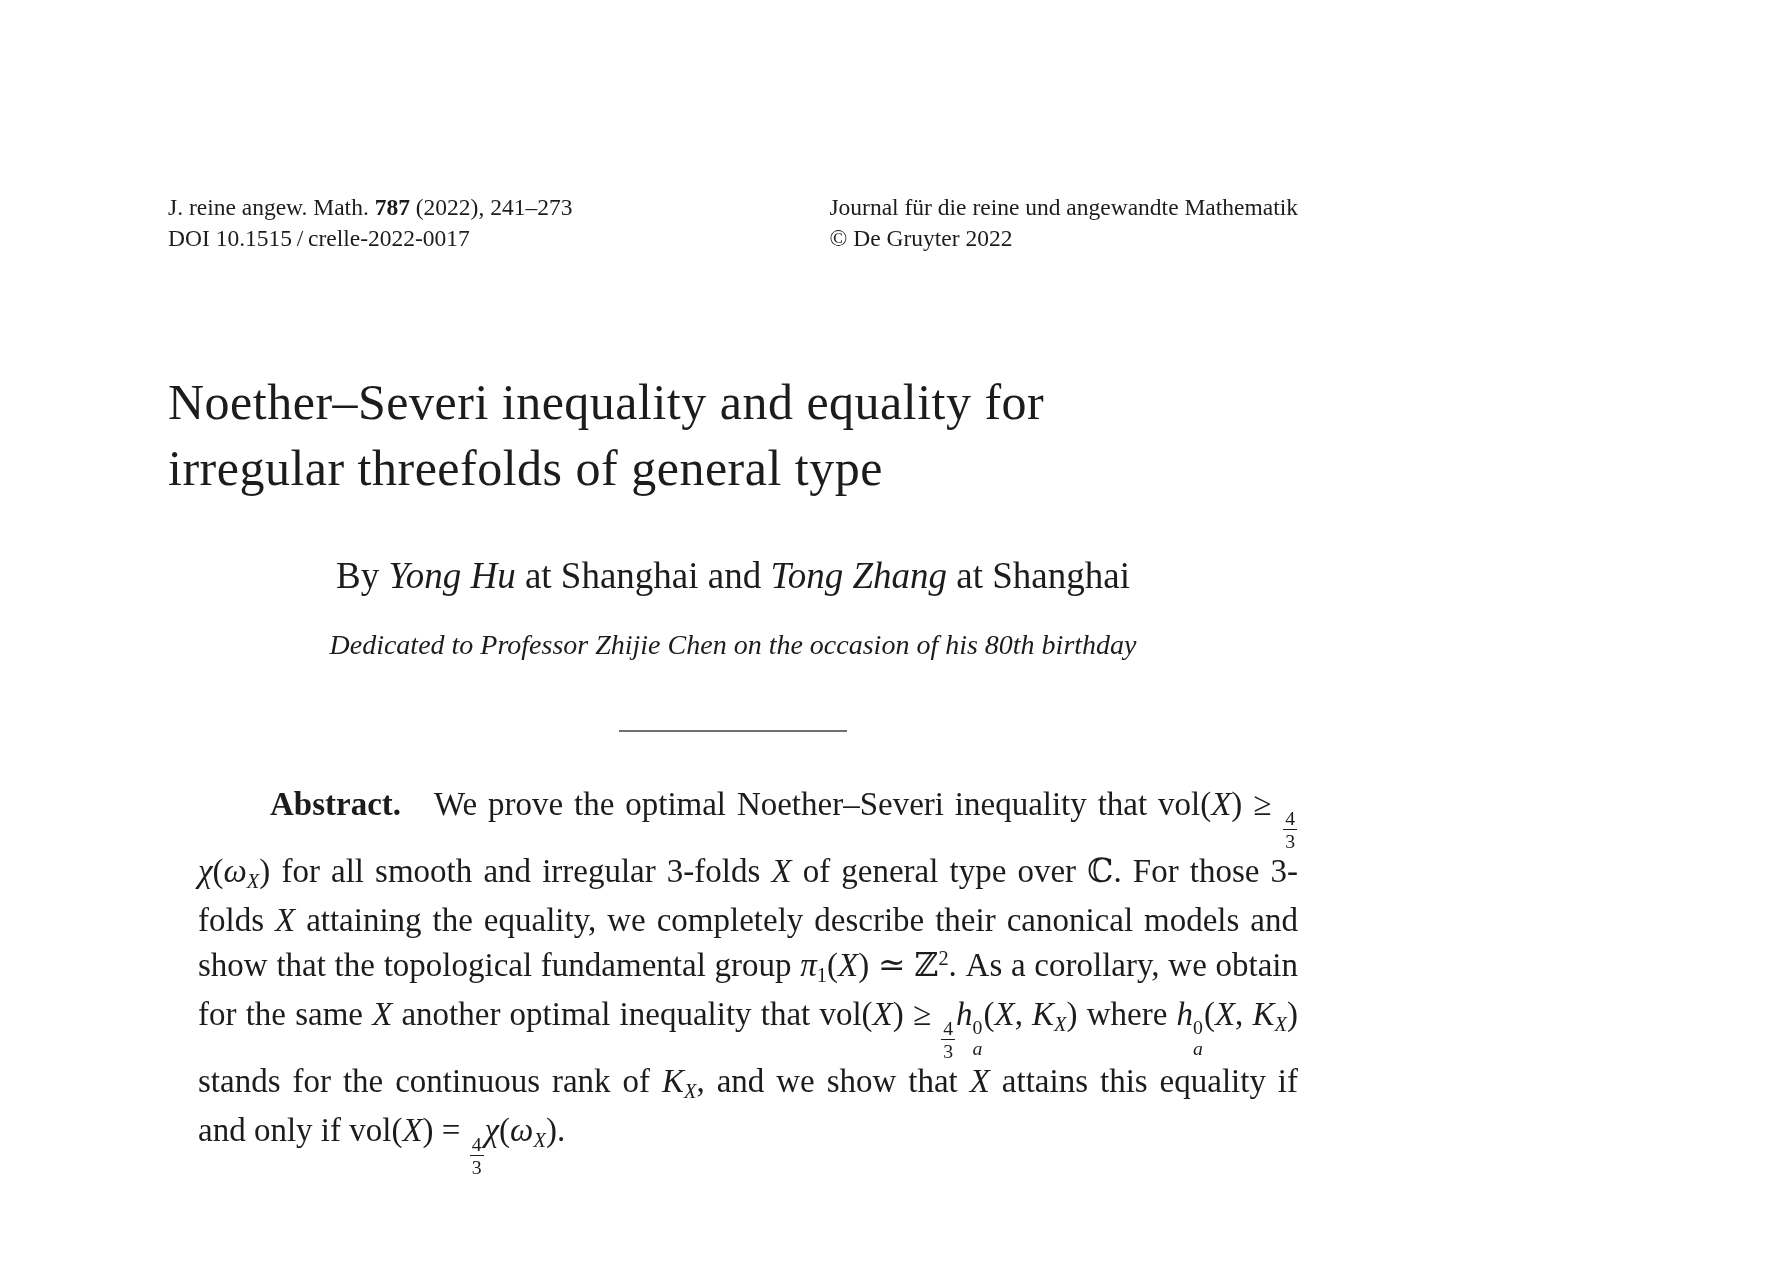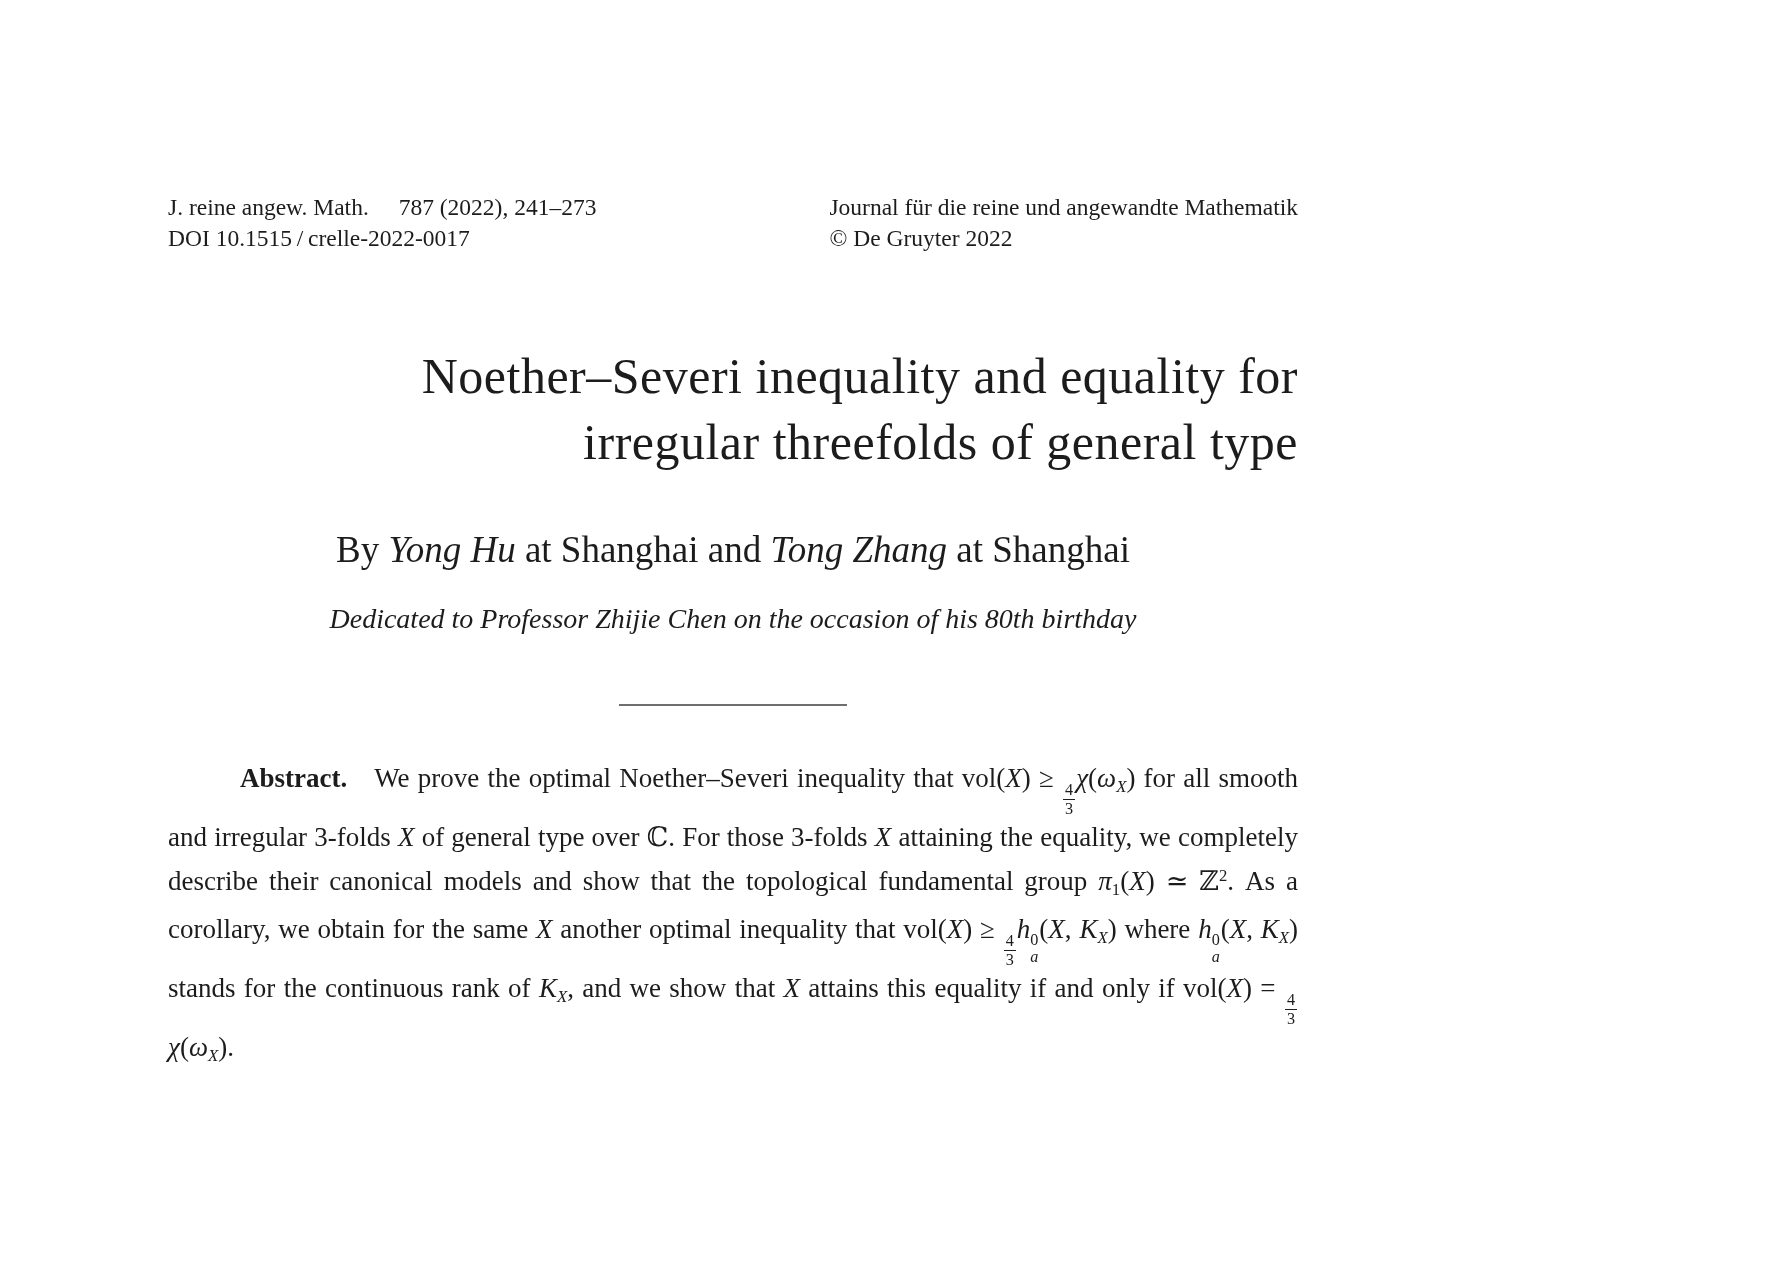--- a/index.html
+++ b/index.html
@@ -19,28 +19,28 @@
   
   .hdr{
     display:flex;
     justify-content:space-between;
     align-items:flex-start;
     font-size:23.5px;
     line-height:31px;
   }
   .hdr-left{text-align:left;}
   .hdr-right{text-align:left;}
-  .vol{font-weight:normal;margin-left:24px;}
+  .vol{font-weight:bold;}
   
   .title{
-    margin:89px 0 0 0;
+    margin:115px 0 0 0;
     font-size:50px;
     font-weight:normal;
     line-height:66px;
-    text-align:right;
+    text-align:left;
     letter-spacing:0.5px;
   }
   
   .byline{
     margin-top:57px;
     text-align:center;
     font-size:37px;
     line-height:36px;
   }
   .byline .auth{font-style:italic;}
@@ -55,24 +55,25 @@
   
   .sep{
     border:none;
     border-top:2px solid #6f6f6f;
     width:228px;
     margin:67px auto 0 auto;
   }
   
   .abstract{
     margin-top:53px;
-    font-size:27px;
+    font-size:33px;
     line-height:38.5px;
     text-align:justify;
     text-indent:72px;
+    margin-left:30px;
   }
   .seg-b{font-weight:bold;}
   .seg-i{font-style:italic;}
   .seg-plain{}
   .seg-sub{font-size:0.62em;vertical-align:-0.3em;}
   .seg-sup{font-size:0.62em;vertical-align:0.55em;}
   .seg-isub{font-size:0.62em;vertical-align:-0.3em;font-style:italic;}
   .frac{
     display:inline-flex;flex-direction:column;align-items:center;
     font-size:0.6em;line-height:1.12;vertical-align:-0.5em;

